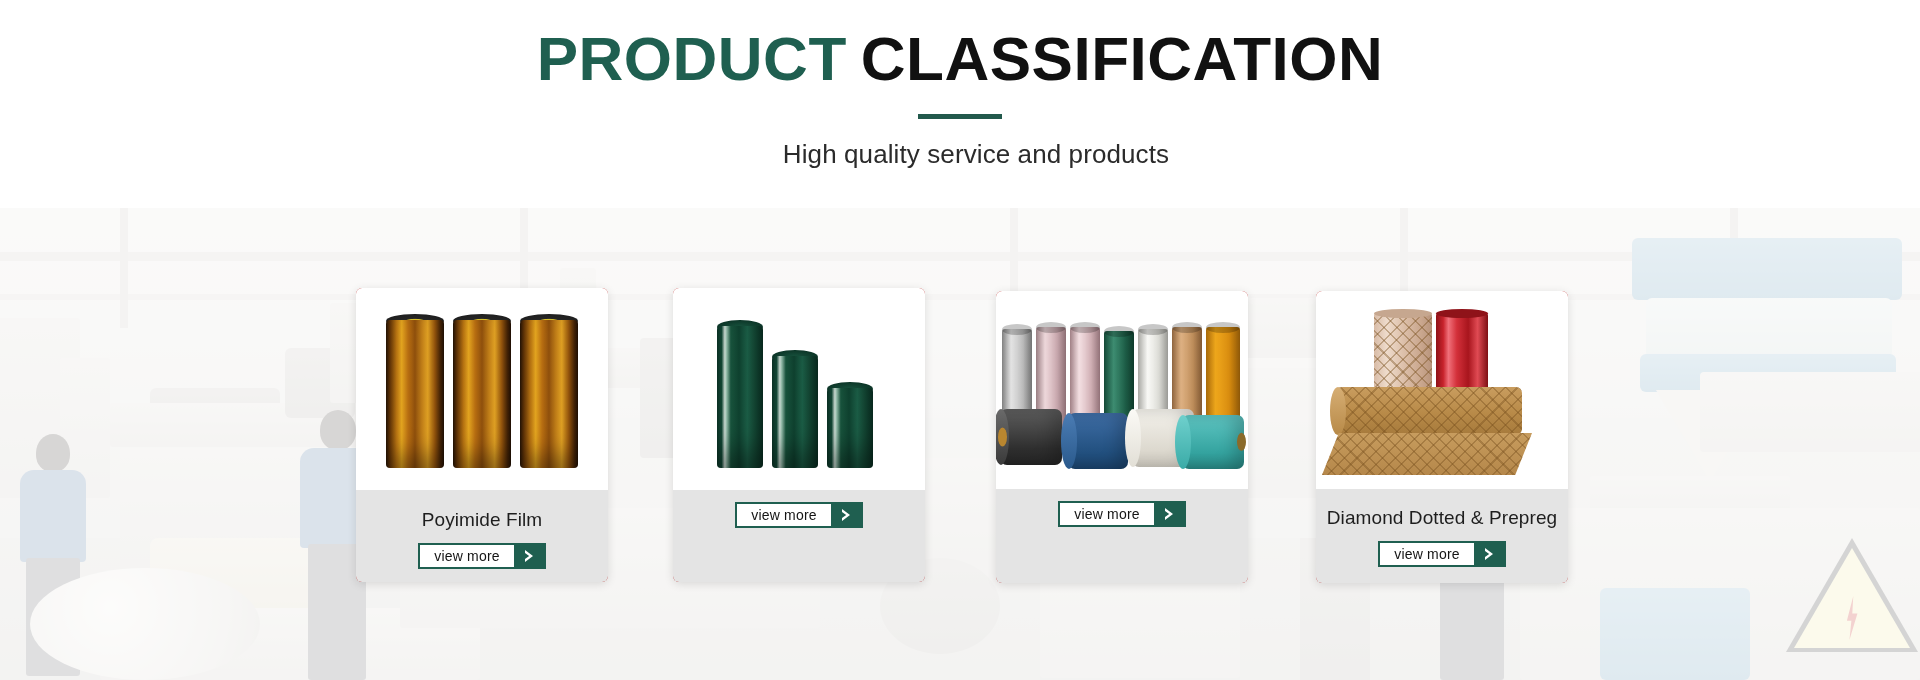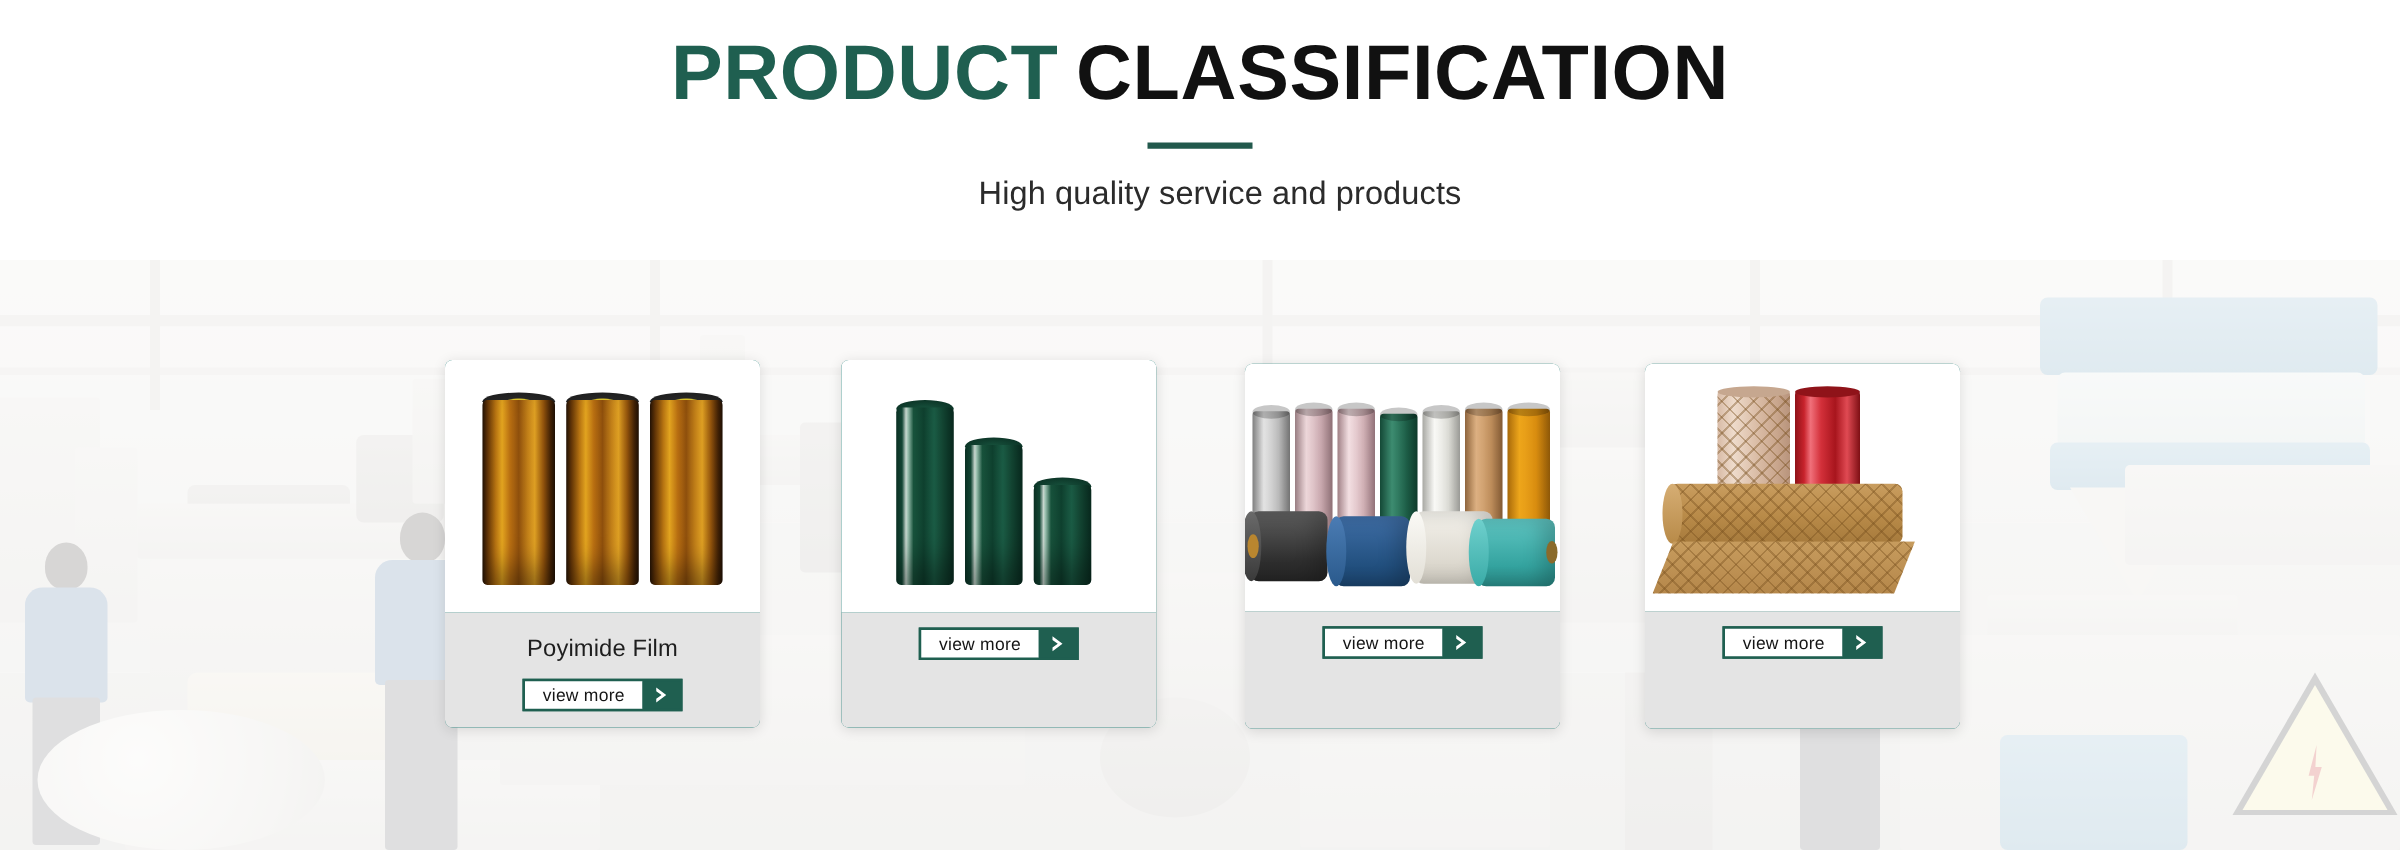--- a/index.html
+++ b/index.html
@@ -117,21 +117,21 @@
   .bolt {
     width: 16px; height: 44px;
     background: #c9352c;
     clip-path: polygon(58% 0%, 18% 56%, 46% 56%, 34% 100%, 84% 40%, 52% 40%);
   }
 
   
   .cards-layer { position:absolute; inset:0; z-index: 20; }
   .card {
     position: absolute;
-    background: #0f766e;
+    background: #b91c1c;
     border-radius: 6px;
     box-shadow: 0 2px 10px rgba(0,0,0,0.12);
     overflow: hidden;
   }
   .card-photo {
     position: absolute;
     left: 0; top: 0;
     width: 100%;
     background: #ffffff;
     overflow: hidden;
@@ -449,20 +449,21 @@
           <div style="position:absolute; left:-6px; top:0; width:16px; height:100%; border-radius:50%; background:linear-gradient(180deg,#d6ae74,#b88a48);"></div>
         </div>
 
         <div style="position:absolute; left:6px; top:142px; width:210px; height:42px;
                     background:linear-gradient(180deg,#c79c5e 0%,#b5874a 100%);
                     clip-path: polygon(8% 0%, 100% 0%, 92% 100%, 0% 100%);">
           <div style="position:absolute; inset:0;" class="dd-pattern"></div>
         </div>
       </div>
       <div class="card-label" style="height:94px;">
+        <div class="card-title" style="padding-top:18px;">Diamond Dotted &amp; Prepreg</div>
         <div style="margin-top:12px;">
           <span class="view-btn">
             <span class="vb-text">view  more</span>
             <span class="vb-arrow">
               <svg width="16" height="16" viewBox="0 0 16 16" aria-hidden="true">
                 <path d="M4 2 L12 8 L4 14 L4 11 L8.2 8 L4 5 Z" fill="#ffffff"></path>
               </svg>
             </span>
           </span>
         </div>

